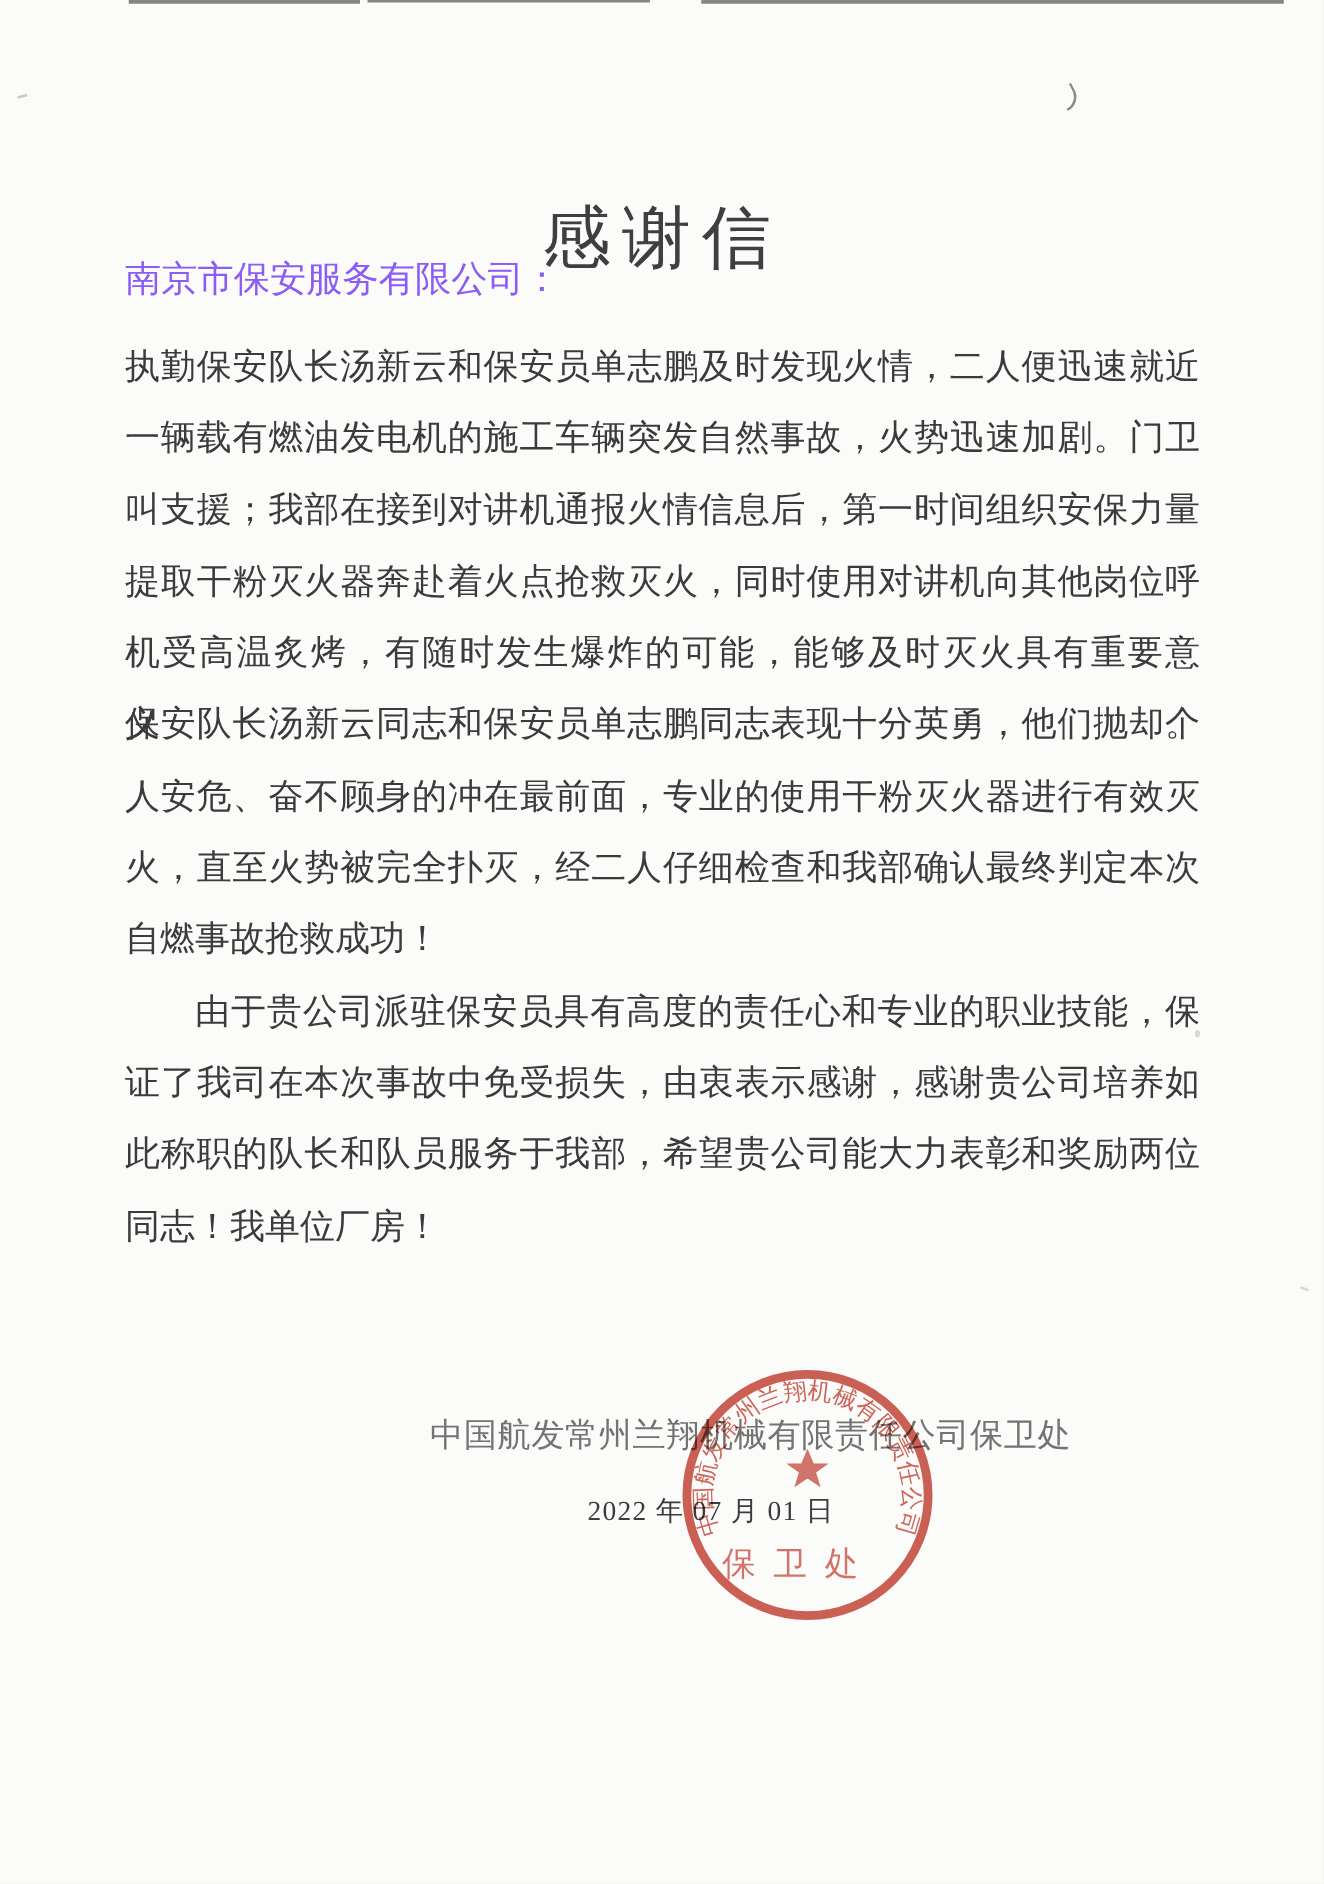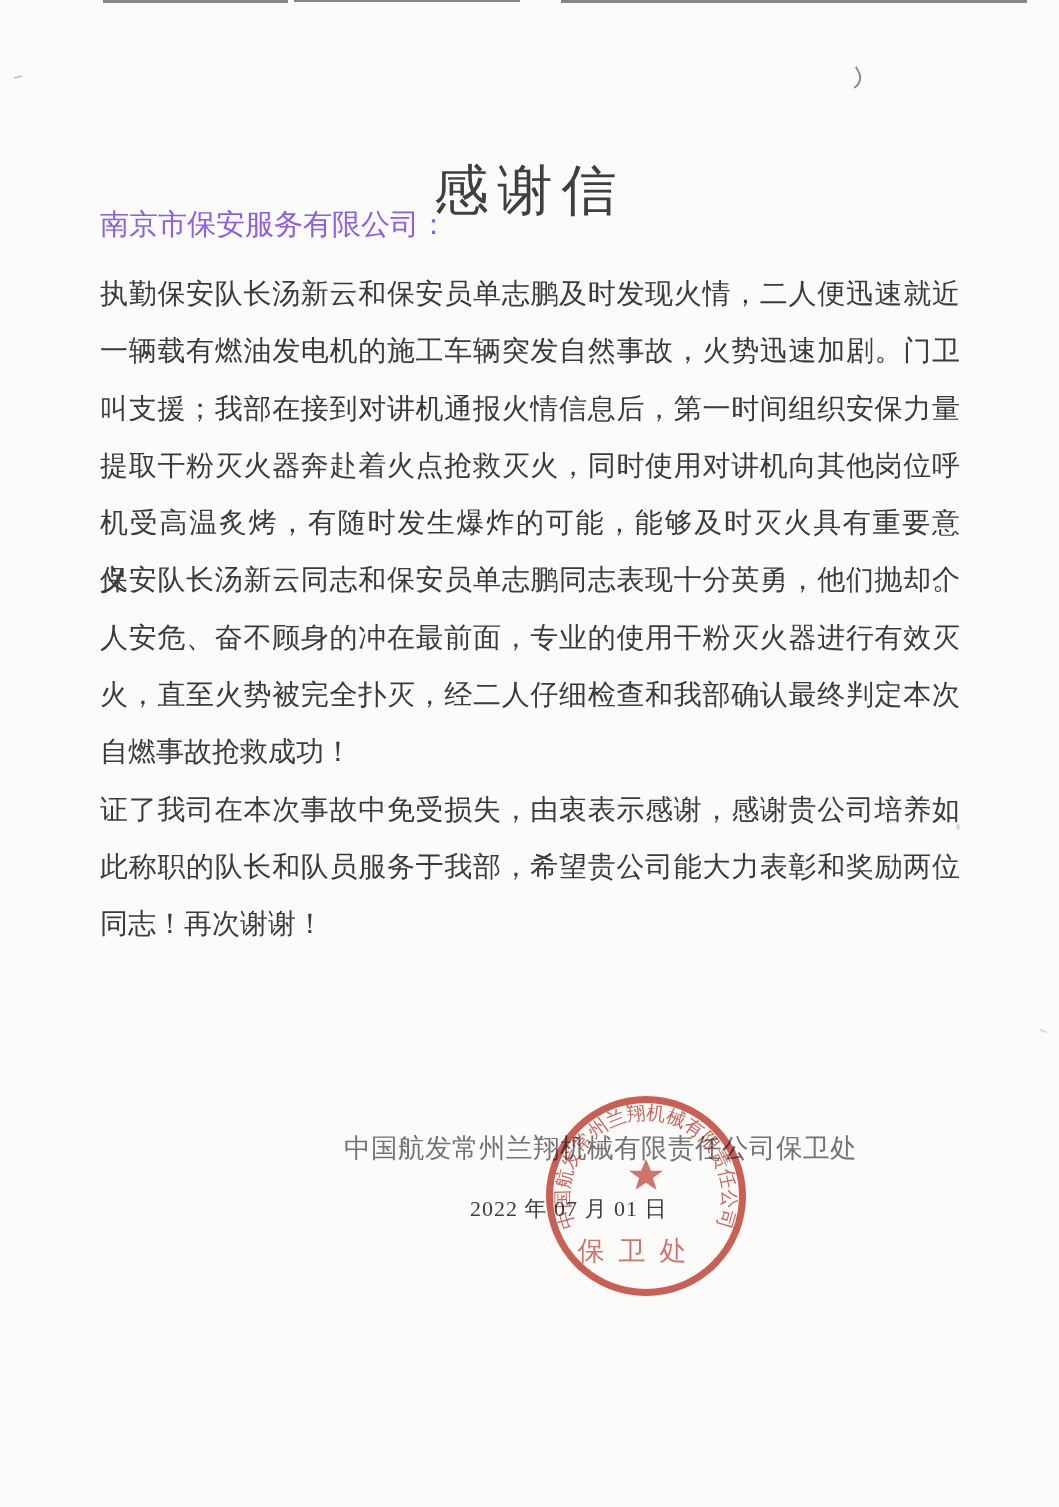--- a/index.html
+++ b/index.html
@@ -82,23 +82,24 @@
   <div class="body-text">
     <div class="line">执勤保安队长汤新云和保安员单志鹏及时发现火情，二人便迅速就近</div>
     <div class="line">一辆载有燃油发电机的施工车辆突发自然事故，火势迅速加剧。门卫</div>
     <div class="line">叫支援；我部在接到对讲机通报火情信息后，第一时间组织安保力量</div>
     <div class="line">提取干粉灭火器奔赴着火点抢救灭火，同时使用对讲机向其他岗位呼</div>
     <div class="line">机受高温炙烤，有随时发生爆炸的可能，能够及时灭火具有重要意义。</div>
     <div class="line">保安队长汤新云同志和保安员单志鹏同志表现十分英勇，他们抛却个</div>
     <div class="line">人安危、奋不顾身的冲在最前面，专业的使用干粉灭火器进行有效灭</div>
     <div class="line">火，直至火势被完全扑灭，经二人仔细检查和我部确认最终判定本次</div>
     <div class="line end">自燃事故抢救成功！</div>
+    <div class="line indent">由于贵公司派驻保安员具有高度的责任心和专业的职业技能，保</div>
     <div class="line">证了我司在本次事故中免受损失，由衷表示感谢，感谢贵公司培养如</div>
     <div class="line">此称职的队长和队员服务于我部，希望贵公司能大力表彰和奖励两位</div>
-    <div class="line end">同志！再次谢谢！</div>
+    <div class="line end">同志！我单位厂房！</div>
   </div>
 
   <div class="signature">中国航发常州兰翔机械有限责任公司保卫处</div>
   <div class="date-line">2022 年 07 月 01 日</div>
 
   <svg class="seal" viewBox="-115 -115 230 230" xmlns="http://www.w3.org/2000/svg">
     <defs>
       <path id="arcpath" d="M -69.8 32.5 A 77 77 0 1 1 69.8 32.5" fill="none"></path>
     </defs>
 

